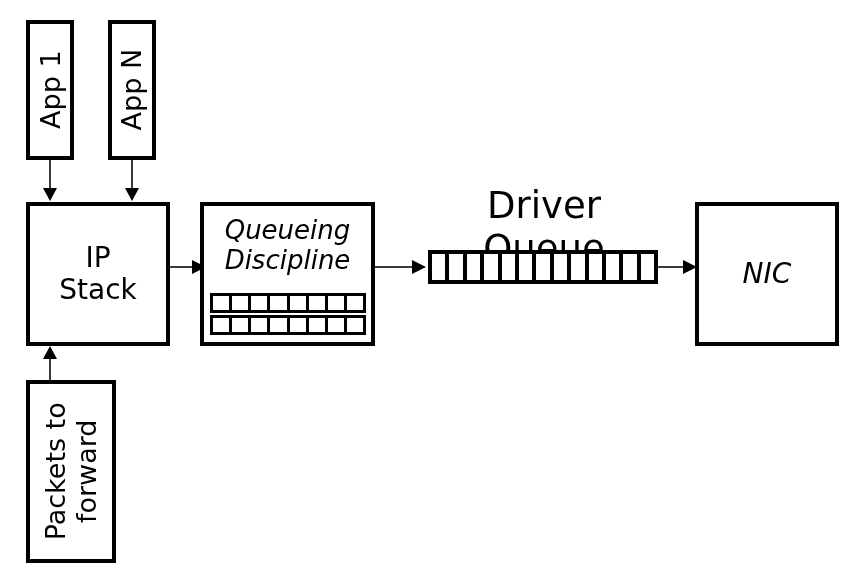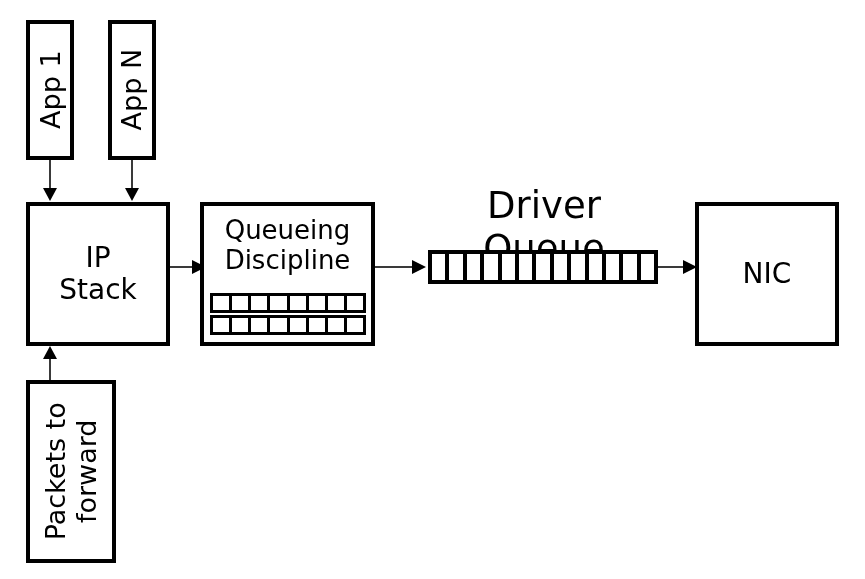--- a/index.html
+++ b/index.html
@@ -147,21 +147,21 @@
   <div class="box" style="left:26px; top:380px; width:90px; height:183px;"></div>
   <div class="rot-wrap" style="left:26px; top:380px; width:90px; height:183px;">
     <div class="rot-text" style="font-size:27px;">Packets to
 forward</div>
   </div>
 
   <div class="line-h" style="left:170px; top:266px; width:26px;"></div>
   <div class="arrow-right" style="left:192px; top:260px;"></div>
 
   <div class="box" style="left:200px; top:202px; width:175px; height:144px;"></div>
-  <div class="label" style="left:200px; top:206px; width:175px; height:78px; font-size:26px;">Queueing
+  <div class="label" style="left:200px; top:206px; width:175px; height:78px; font-size:26px;font-style:italic;">Queueing
 Discipline</div>
 
   <div class="strip" style="left:210px; top:293px; width:156px; height:20px;">
     <div class="cell"></div>
     <div class="cell"></div>
     <div class="cell"></div>
     <div class="cell"></div>
     <div class="cell"></div>
     <div class="cell"></div>
     <div class="cell"></div>
@@ -196,15 +196,15 @@
     <div class="cell"></div>
     <div class="cell"></div>
     <div class="cell"></div>
     <div class="cell"></div>
   </div>
 
   <div class="line-h" style="left:658px; top:266px; width:30px;"></div>
   <div class="arrow-right" style="left:683px; top:260px;"></div>
 
   <div class="box" style="left:695px; top:202px; width:144px; height:144px;"></div>
-  <div class="label" style="left:695px; top:202px; width:144px; height:144px; font-size:28px;">NIC</div>
+  <div class="label" style="left:695px; top:202px; width:144px; height:144px; font-size:28px;font-style:italic;">NIC</div>
 
 </div>
 
 </body></html>

